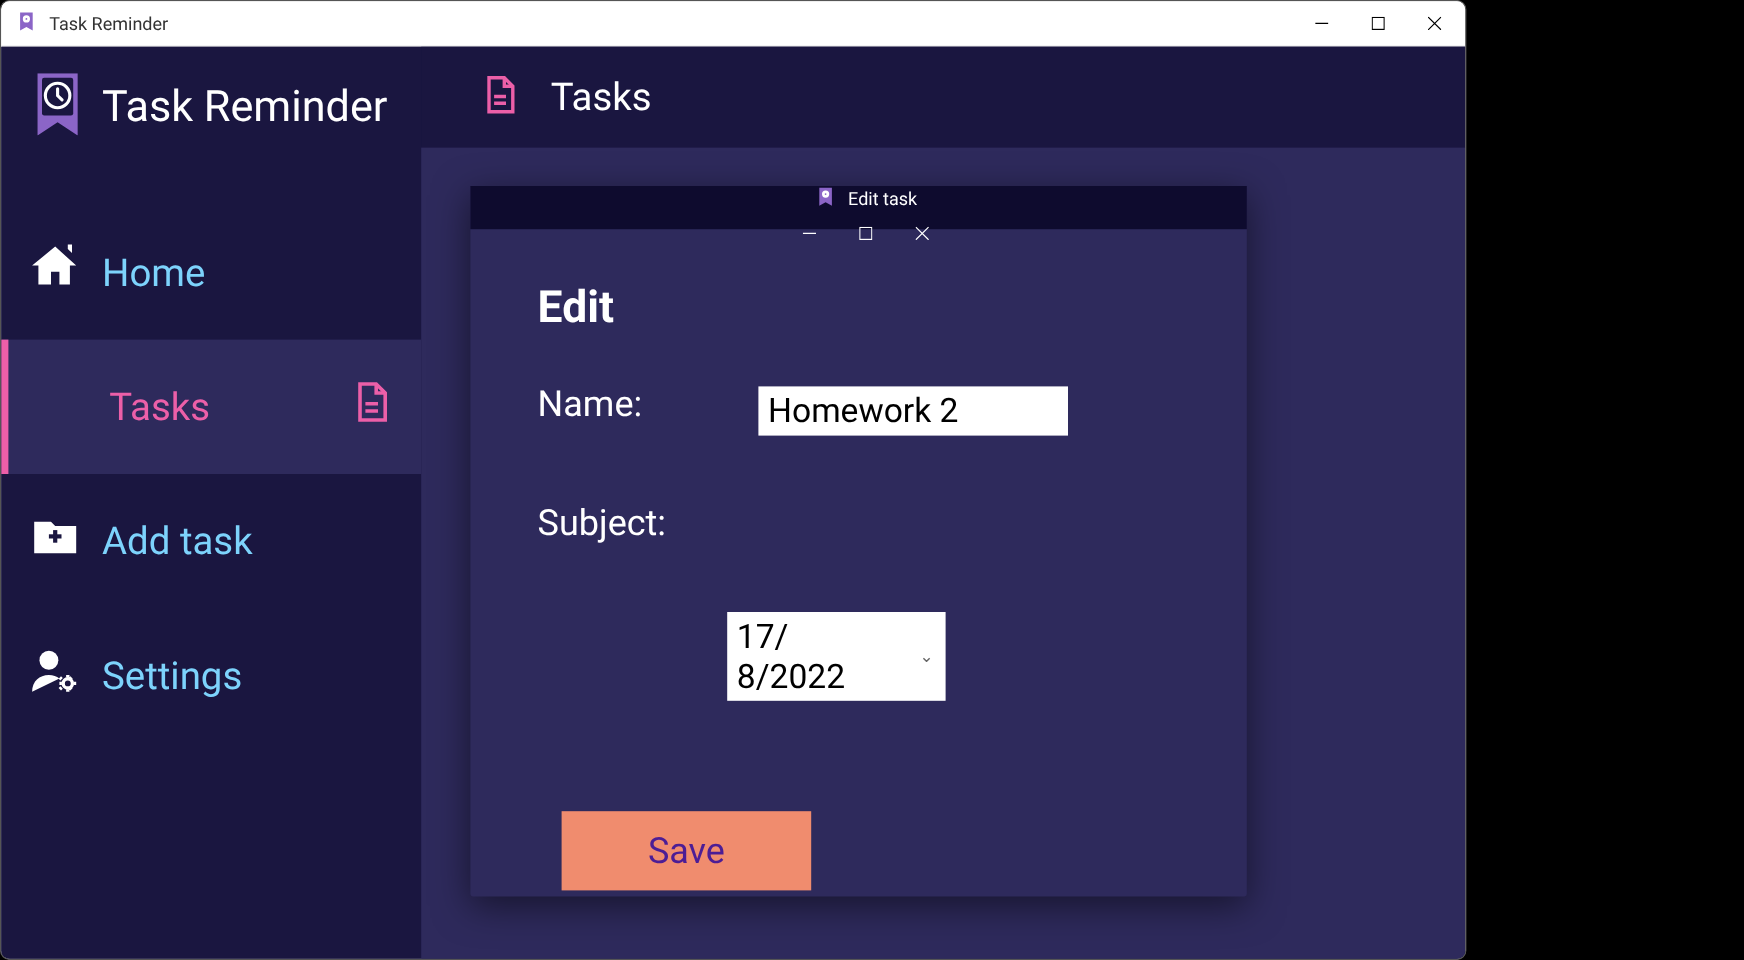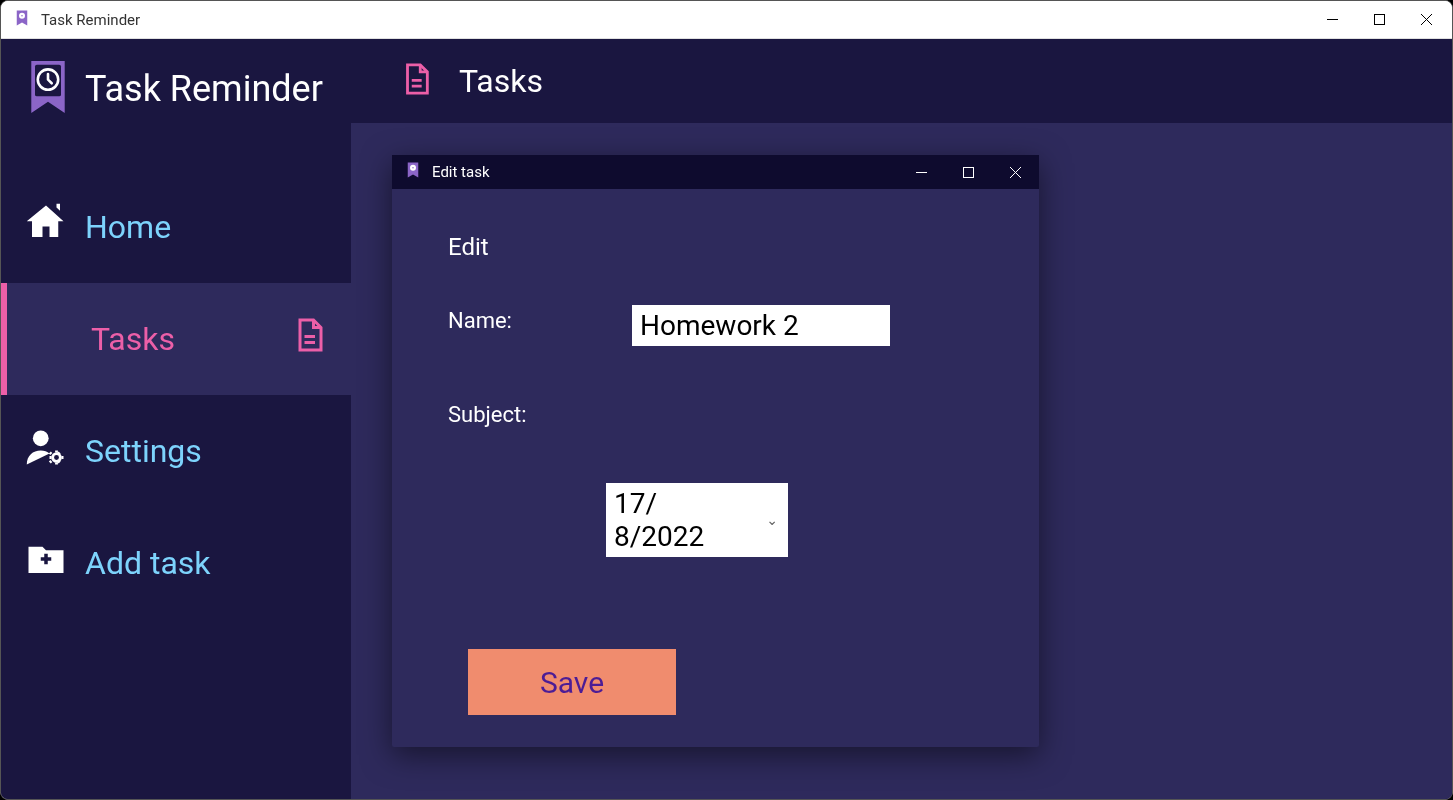--- a/index.html
+++ b/index.html
@@ -1,18 +1,18 @@
 <!DOCTYPE html>
 <html><head>
 <meta charset="utf-8">
 <style>
   * { margin: 0; padding: 0; box-sizing: border-box; font-family: -apple-system, BlinkMacSystemFont, "Segoe UI", Roboto, Arial, sans-serif; }
   body { background: #000; width: 1453px; height: 800px; overflow: hidden; }
 
-  .window-frame { width: 1453px; height: 800px; background: #fff; border: 1px solid #555; border-radius: 8px; overflow: hidden; display: flex; flex-direction: column; }
+  .window-frame { width: 1222px; height: 800px; background: #fff; border: 1px solid #555; border-radius: 8px; overflow: hidden; display: flex; flex-direction: column; }
 
   
   .titlebar { height: 38px; background: #fff; display: flex; align-items: center; justify-content: space-between; padding: 0 2px 0 12px; border-bottom: 1px solid #e0e0e0; }
   .titlebar-left { display: flex; align-items: center; gap: 10px; }
   .titlebar-title { color: #333; font-size: 15px; }
   .titlebar-controls { display: flex; }
   .titlebar-btn { width: 47px; height: 32px; display: flex; align-items: center; justify-content: center; color: #000; cursor: pointer; }
 
   .body-area { flex: 1; display: flex; background: #1a1640; }
 
@@ -27,30 +27,30 @@
   .nav-label { }
 
   
   .main { flex: 1; background: #1a1640; position: relative; }
   .main-header { height: 84px; display: flex; align-items: center; gap: 26px; padding-left: 48px; background: #1a1640; }
   .main-header-title { color: #fff; font-size: 32px; font-weight: 400; }
   .main-body { position: absolute; top: 84px; left: 0; right: 0; bottom: 0; background: #2e2a5c; }
 
   
   .modal { position: absolute; left: 392px; top: 155px; width: 647px; height: 592px; background: #2e2a5c; box-shadow: 0 8px 30px rgba(0,0,0,0.5); display: flex; flex-direction: column; border-radius: 2px; }
-  .modal-titlebar { height: 36px; background: #0e0b2e; display: flex; align-items: center; justify-content: space-between; padding: 0 0 0 12px; }
+  .modal-titlebar { height: 36px; background: #0e0b2e; display: flex; align-items: center; justify-content: space-between; padding: 0 0 0 12px; flex-direction: column; }
   .modal-titlebar-left { display: flex; align-items: center; gap: 10px; }
   .modal-title { color: #fff; font-size: 15px; }
   .modal-controls { display: flex; }
   .modal-btn { width: 47px; height: 34px; display: flex; align-items: center; justify-content: center; color: #fff; cursor: pointer; }
 
   .modal-body { flex: 1; padding: 44px 56px 40px 56px; color: #fff; }
-  .modal-heading { font-size: 24px; font-weight: 400; margin-bottom: 34px; }
+  .modal-heading { font-size: 37px; font-weight: 700; margin-bottom: 34px; }
   .form-row { display: flex; align-items: center; margin-bottom: 56px; }
-  .form-label { font-size: 22px; width: 184px; }
+  .form-label { font-size: 30px; width: 184px; }
   .text-input { font-size: 28px; padding: 4px 8px; border: none; width: 258px; background: #fff; color: #000; font-family: inherit; margin-top: 10px; }
   .date-wrap { width: 340px; display: flex; justify-content: flex-end; }
   .date-input { font-size: 28px; padding: 4px 10px 4px 8px; border: none; background: #fff; color: #000; width: 182px; display: flex; align-items: center; justify-content: space-between; font-family: inherit; gap: 44px; }
   .date-caret { font-size: 14px; color: #666; margin-left: 4px; }
   .save-btn { margin-top: 36px; margin-left: 20px; width: 208px; height: 66px; background: #f08c6e; color: #4c1d95; font-size: 30px; border: none; cursor: pointer; font-family: inherit; }
 
   .app-icon-svg { width: 46px; height: 52px; }
   .mini-icon { width: 18px; height: 18px; }
 </style>
 </head>
@@ -119,38 +119,38 @@
               <path d="M6 2h9l5 5v15H6V2z"></path>
               <path d="M15 2v5h5"></path>
               <path d="M9 13h7M9 17h7"></path>
             </svg>
         </span>
       </div>
 
       <div class="nav-item">
         <span>
           <svg width="42" height="42" viewBox="0 0 24 24" fill="#fff">
+              <path d="M2 5h8l2 2h10v13H2V5z"></path>
+              <rect x="9" y="11" width="6" height="2" fill="#1a1640"></rect>
+              <rect x="11" y="9" width="2" height="6" fill="#1a1640"></rect>
+            </svg>
+        </span>
+        <span class="nav-label">Add task</span>
+      </div>
+
+      <div class="nav-item">
+        <span>
+          <svg width="42" height="42" viewBox="0 0 24 24" fill="#fff">
               <circle cx="9" cy="7" r="4.5"></circle>
               <path d="M1 22c0-5 3.5-8 8-8 2 0 3.7.6 5 1.7"></path>
               <circle cx="18" cy="18" r="2.2" fill="none" stroke="#fff" stroke-width="1.6"></circle>
               <path d="M18 14v1.2m0 5.6V22m4-4h-1.2m-5.6 0H14m5.8-2.8l-.85.85m-3.9 3.9l-.85.85m5.6 0l-.85-.85m-3.9-3.9l-.85-.85" stroke="#fff" stroke-width="1.6"></path>
             </svg>
         </span>
         <span class="nav-label">Settings</span>
-      </div>
-
-      <div class="nav-item">
-        <span>
-          <svg width="42" height="42" viewBox="0 0 24 24" fill="#fff">
-              <path d="M2 5h8l2 2h10v13H2V5z"></path>
-              <rect x="9" y="11" width="6" height="2" fill="#1a1640"></rect>
-              <rect x="11" y="9" width="2" height="6" fill="#1a1640"></rect>
-            </svg>
-        </span>
-        <span class="nav-label">Add task</span>
       </div>
     </div>
 
     <div class="main">
       <div class="main-header">
         <span>
           <svg width="34" height="34" viewBox="0 0 24 24" fill="none" stroke="#ec5fa8" stroke-width="2">
               <path d="M6 2h9l5 5v15H6V2z"></path>
               <path d="M15 2v5h5"></path>
               <path d="M9 13h7M9 17h7"></path>

